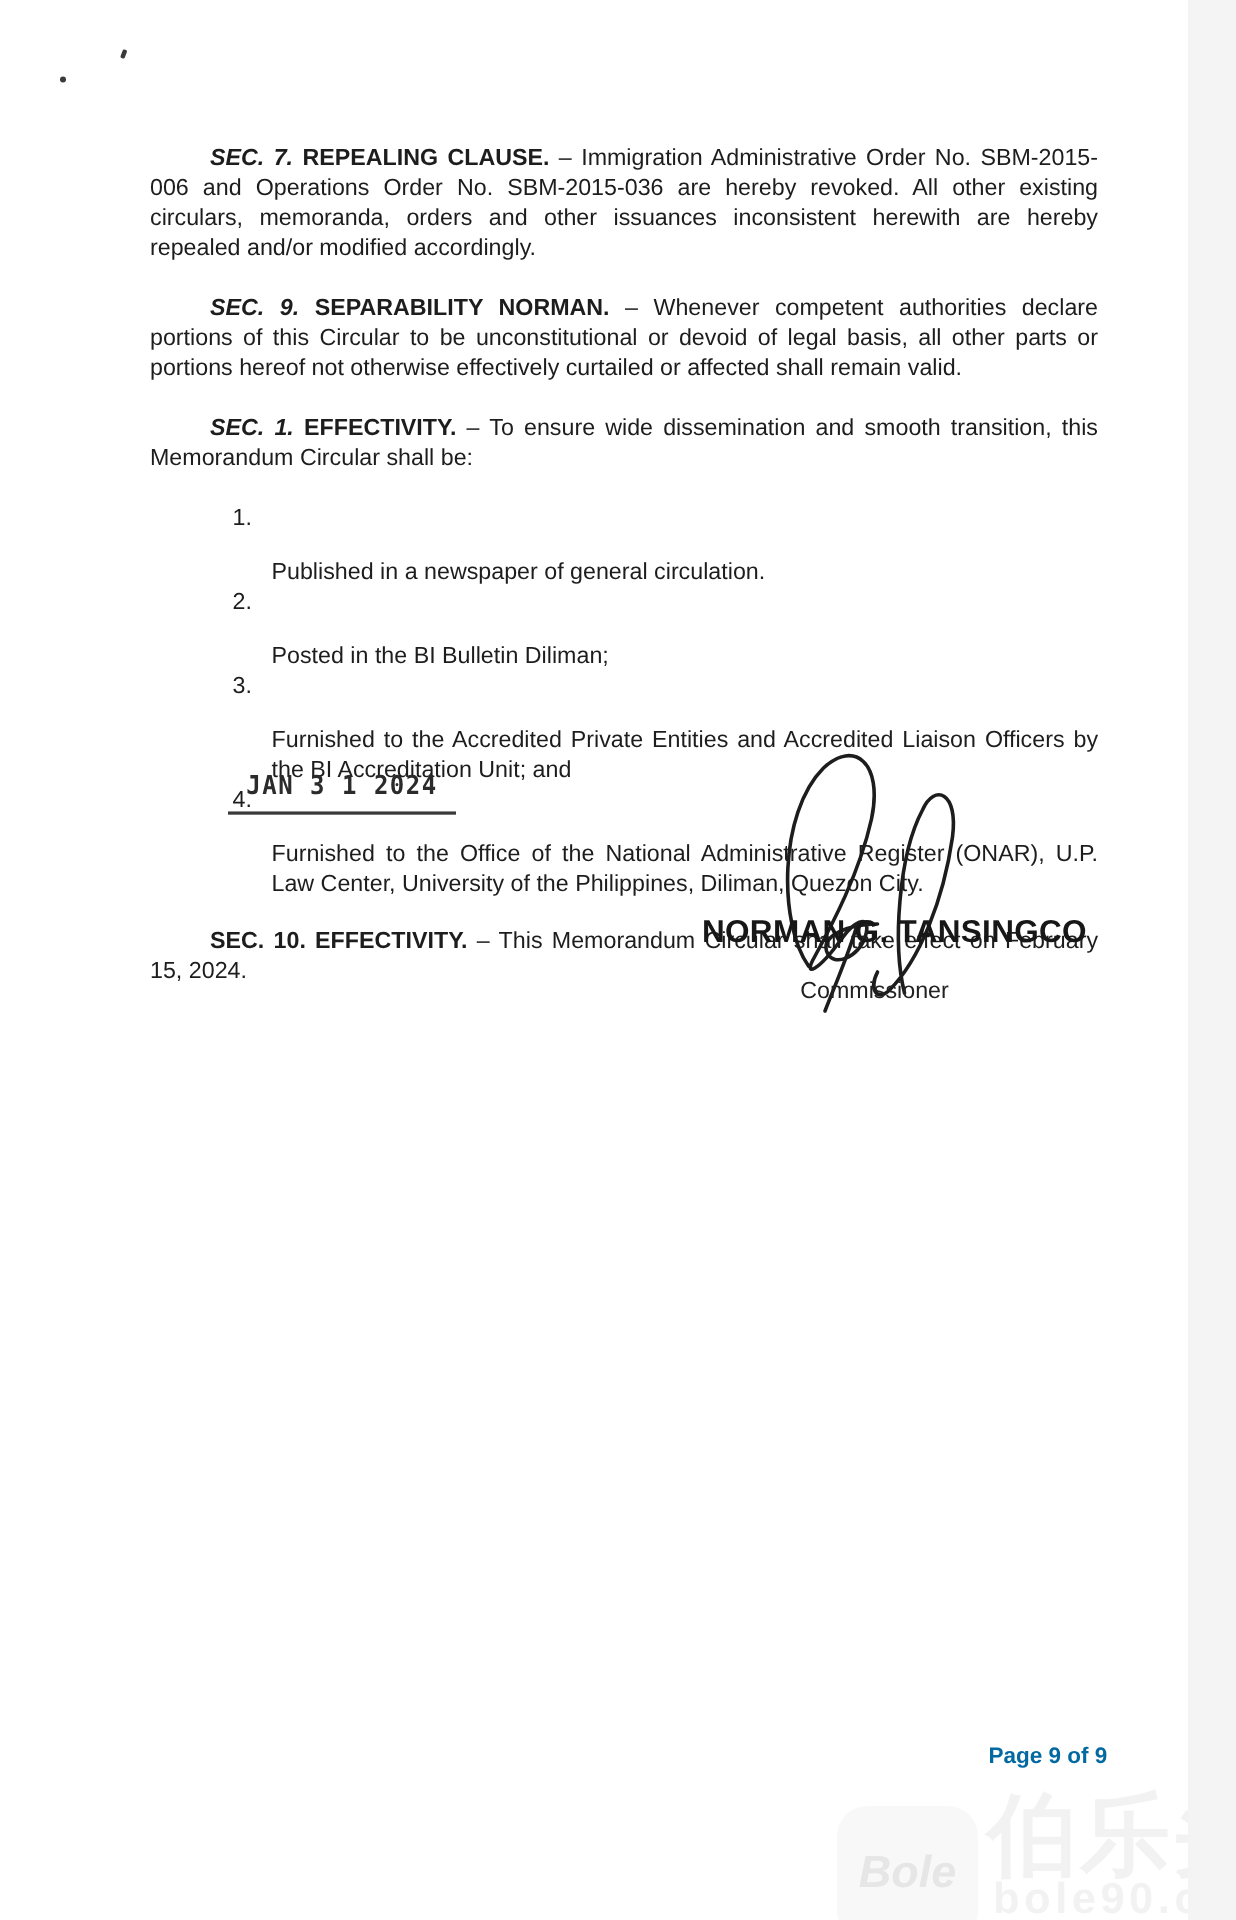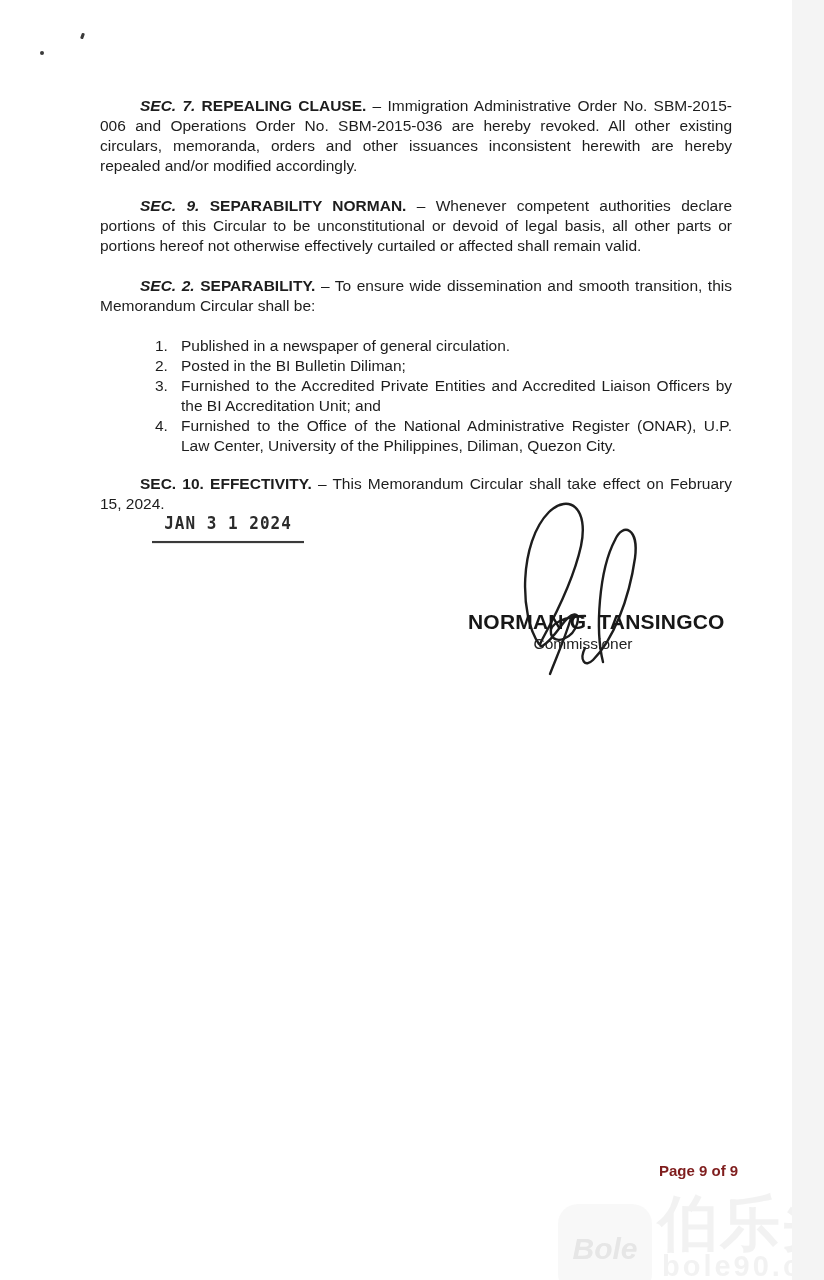--- a/index.html
+++ b/index.html
@@ -21,21 +21,21 @@
   .para{
     margin:0 0 20px 0;
     text-align:justify;
     text-indent:40px;
   }
   .sec-it{font-weight:bold;font-style:italic;}
   .sec-b{font-weight:bold;}
   .pub-list{margin:0 0 18px 0;padding-left:55px;}
   .li{display:flex;}
   .li .num{flex:none;width:26px;}
-  .li .litext{flex:1;text-align:justify;}
+  .li .litext{flex:1;text-align:justify;margin-top:36px;}
   
   .datestamp{
     position:absolute;left:152px;top:514px;width:152px;
     text-align:center;
     font-family:"DejaVu Sans Mono",monospace;
     font-weight:bold;font-size:16px;letter-spacing:1px;
     color:#2b2b2b;
     padding-bottom:7px;
     border-bottom:2px solid #3a3a3a;
     transform:scaleY(1.08);
@@ -43,25 +43,25 @@
   
   .sig-svg{position:absolute;left:505px;top:498px;}
   .signatory{
     position:absolute;left:468px;top:610px;width:230px;
     text-align:center;
   }
   .signatory .name{
     font-weight:bold;font-size:21px;letter-spacing:.2px;color:#171717;
     white-space:nowrap;
   }
-  .signatory .title{font-size:15.5px;color:#222;margin-top:1px;}
+  .signatory .title{font-size:15.5px;color:#222;margin-top:18px;}
   
   .pagenum{
     position:absolute;left:659px;top:1162px;
-    font-weight:bold;font-size:15px;color:#7f1d1d;
+    font-weight:bold;font-size:15px;color:#0369a1;
   }
   
   .speck{position:absolute;background:#3a3a3a;border-radius:1px;}
   .speck-a{left:81px;top:33px;width:3px;height:6px;transform:rotate(20deg);}
   .speck-b{left:40px;top:51px;width:4px;height:4px;border-radius:50%;}
   
   .watermark{position:absolute;left:556px;top:1198px;width:268px;height:82px;}
   .wm-logo{
     position:absolute;left:2px;top:6px;width:94px;height:90px;
     border-radius:20px;
@@ -99,22 +99,22 @@
       <span>– Immigration Administrative Order No. SBM-2015-006 and Operations Order No. SBM-2015-036 are hereby revoked. All other existing circulars, memoranda, orders and other issuances inconsistent herewith are hereby repealed and/or modified accordingly.</span>
     </p>
 
     <p class="para">
       <span class="sec-it">SEC. 9.</span>
       <span class="sec-b">SEPARABILITY NORMAN.</span>
       <span>– Whenever competent authorities declare portions of this Circular to be unconstitutional or devoid of legal basis, all other parts or portions hereof not otherwise effectively curtailed or affected shall remain valid.</span>
     </p>
 
     <p class="para">
-      <span class="sec-it">SEC. 2.</span>
-      <span class="sec-b">SEPARABILITY.</span>
+      <span class="sec-it">SEC. 1.</span>
+      <span class="sec-b">EFFECTIVITY.</span>
       <span>– To ensure wide dissemination and smooth transition, this Memorandum Circular shall be:</span>
     </p>
 
     <div class="pub-list">
       <div class="li">
         <span class="num">1.</span>
         <span class="litext">Published in a newspaper of general circulation.</span>
       </div>
       <div class="li">
         <span class="num">2.</span>

